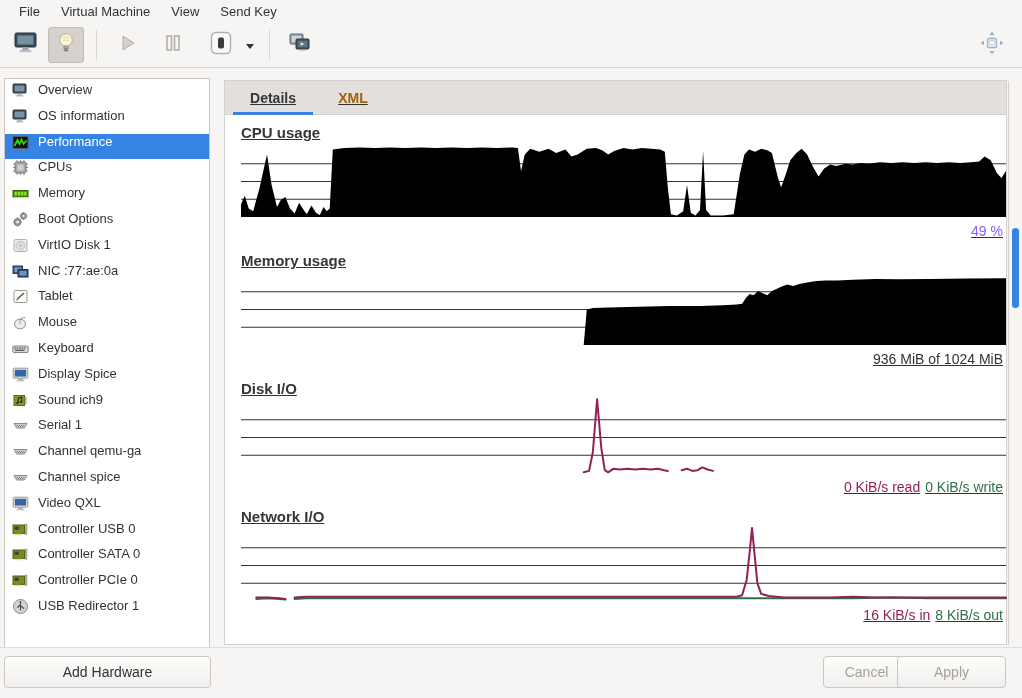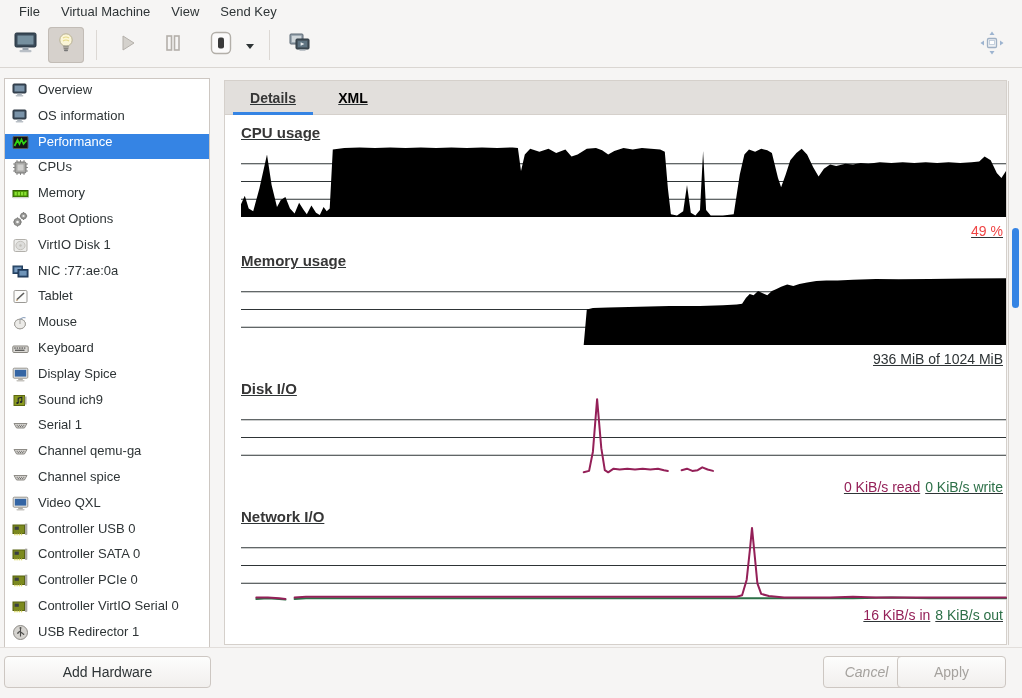--- a/index.html
+++ b/index.html
@@ -16,37 +16,37 @@
   .tbtn.right{margin-left:auto;margin-right:12px;}
   
   .sidebar{position:absolute;left:4px;top:78px;width:206px;bottom:48px;background:#fff;border:1px solid #cdc7c2;overflow:hidden;padding-top:3px;box-sizing:border-box;}
   .side-item{height:25.8px;display:flex;gap:9px;padding-left:7px;font-size:13px;}
   .side-item.selected{background:#3584e4;color:#fff;}
   .side-icon{width:17px;height:17px;flex:0 0 17px;display:flex;align-items:center;justify-content:center;}
   .side-icon svg{width:17px;height:17px;}
   
   .content{position:absolute;left:224px;top:80px;width:783px;bottom:53px;background:#fff;border:1px solid #d5d0cb;box-sizing:border-box;text-decoration:underline;}
   .tabbar{height:33px;background:#e2dfdc;border-bottom:1px solid #d5d0cb;display:flex;align-items:stretch;padding-left:8px;}
-  .tab{min-width:56px;padding:0 12px;display:flex;align-items:center;justify-content:center;font-size:14px;font-weight:700;color:#000000;position:relative;}
+  .tab{min-width:56px;padding:0 12px;display:flex;align-items:center;justify-content:center;font-size:14px;font-weight:700;color:#a16207;position:relative;}
   .tab.active{color:#363636;}
   .tab.active::after{content:"";position:absolute;left:0;right:0;bottom:-1px;height:3px;background:#3584e4;}
   .sections{padding:10px 0 0 16px;}
   .section-title{font-size:15px;font-weight:700;color:#363636;margin:0 0 5px 0;height:16px;line-height:16px;}
   .chart-wrap{height:71px;}
   .chart-wrap svg{display:block;overflow:visible;}
   .stat-line{text-align:right;font-size:14px;margin:6px 3px 14px 0;height:16px;line-height:16px;}
   .stat-line span{margin-left:5px;}
   
   .scroll-track{position:absolute;right:0;top:81px;width:13px;height:564px;background:#f6f5f4;border-left:1px solid #d5d0cb;}
   .scroll-thumb{position:absolute;right:3px;top:147px;width:7px;height:80px;border-radius:3.5px;background:#3584e4;}
   
   .footer{position:absolute;left:0;right:0;bottom:0;height:50px;border-top:1px solid #e2dedb;background:#f6f5f4;}
   .btn{position:absolute;top:8px;height:32px;border:1px solid #cdc7c2;border-radius:4px;background:linear-gradient(#fdfdfc,#f1efed);font-family:"Liberation Sans",sans-serif;font-size:14px;color:#2e3436;}
   .btn.add-hw{left:4px;width:207px;}
-  .btn.cancel{right:112px;width:87px;color:#a5a29e;font-style:italic;}
+  .btn.cancel{right:112px;width:87px;color:#a5a29e;}
   .btn.apply{right:16px;width:109px;color:#a5a29e;}
 </style>
 </head>
 <body>
 
 <div class="window">
 
   <div class="menubar" id="menubar">
       <span class="menu-item">File</span>
       <span class="menu-item">Virtual Machine</span>
@@ -396,36 +396,20 @@
               <rect x="8.8" y="12.5" width="1.4" height="1.8"></rect>
             </g>
             <rect x="13.2" y="3" width="1.8" height="10.5" fill="#b5b3ae" stroke="#8d8b86" stroke-width="0.5"></rect>
           </svg>
         </span>
         <span>Controller PCIe 0</span>
       </div>
       <div class="side-item">
         <span class="side-icon">
           <svg viewBox="0 0 17 17">
-            <rect x="1" y="4" width="11.5" height="8.5" fill="#7c8a1e" stroke="#55600f"></rect>
-            <rect x="2.6" y="5.6" width="4.2" height="3.2" fill="#3a3f42"></rect>
-            <g fill="#d8d860">
-              <rect x="2.2" y="12.5" width="1.4" height="1.8"></rect>
-              <rect x="4.4" y="12.5" width="1.4" height="1.8"></rect>
-              <rect x="6.6" y="12.5" width="1.4" height="1.8"></rect>
-              <rect x="8.8" y="12.5" width="1.4" height="1.8"></rect>
-            </g>
-            <rect x="13.2" y="3" width="1.8" height="10.5" fill="#b5b3ae" stroke="#8d8b86" stroke-width="0.5"></rect>
-          </svg>
-        </span>
-        <span>Controller VirtIO Serial 0</span>
-      </div>
-      <div class="side-item">
-        <span class="side-icon">
-          <svg viewBox="0 0 17 17">
             <circle cx="8.5" cy="8.5" r="7" fill="#d5d3cf" stroke="#8d8b86"></circle>
             <path d="M8.5 4.5 V12.5 M8.5 7 L5.8 8.8 M8.5 8 L11.2 9.8" fill="none" stroke="#4a4a48" stroke-width="1.1"></path>
             <circle cx="8.5" cy="4" r="1" fill="#4a4a48"></circle>
             <rect x="5.2" y="8.6" width="1.3" height="1.3" fill="#4a4a48"></rect>
             <circle cx="11.6" cy="10.2" r="0.8" fill="#4a4a48"></circle>
           </svg>
         </span>
         <span>USB Redirector 1</span>
       </div>
     </div>
@@ -438,21 +422,21 @@
     <div class="sections" id="sections">
         <div class="section-title">CPU usage</div>
         <div class="chart-wrap">
           <svg width="765" height="71" viewBox="0 0 765 71">
             <line x1="0" y1="53.25" x2="765" y2="53.25" stroke="#2e3436" stroke-width="1"></line>
             <line x1="0" y1="35.50" x2="765" y2="35.50" stroke="#2e3436" stroke-width="1"></line>
             <line x1="0" y1="17.75" x2="765" y2="17.75" stroke="#2e3436" stroke-width="1"></line>
             <path d="M0.0,71 L0.0,58.2 L3.8,49.7 L7.7,62.5 L12.2,65.3 L18.4,42.6 L26.0,8.5 L30.6,39.0 L36.0,61.1 L39.8,54.0 L44.4,51.1 L49.0,62.5 L53.6,67.5 L58.1,56.8 L62.7,63.9 L65.8,68.2 L70.4,59.6 L75.0,66.7 L78.8,68.9 L82.6,61.1 L85.7,65.3 L88.7,62.5 L91.8,3.5 L103.3,2.1 L118.6,1.4 L133.9,2.1 L149.2,1.4 L164.5,2.1 L179.8,1.4 L195.1,2.1 L210.4,1.4 L225.7,2.1 L241.0,1.4 L256.3,2.1 L271.6,1.4 L276.9,2.1 L280.0,24.9 L283.8,8.5 L289.2,2.8 L298.4,5.7 L307.5,2.8 L315.2,7.1 L324.4,3.5 L330.5,10.6 L336.6,8.5 L345.8,2.8 L355.0,2.1 L361.1,4.3 L367.2,8.5 L373.3,5.0 L382.5,2.1 L391.7,3.5 L400.9,2.1 L410.0,2.8 L419.2,3.5 L423.8,5.7 L426.9,42.6 L429.9,68.2 L436.0,69.6 L442.2,65.3 L446.0,39.0 L449.8,66.7 L454.4,69.6 L459.0,63.9 L462.1,5.0 L465.1,63.9 L469.7,69.6 L481.9,69.6 L492.7,68.2 L498.8,28.4 L503.4,8.5 L508.0,3.5 L514.1,5.7 L520.2,2.8 L526.3,4.3 L530.9,7.1 L537.0,31.9 L540.1,41.2 L544.7,28.4 L549.3,14.2 L555.4,7.1 L560.7,2.8 L566.1,8.5 L572.2,21.3 L577.6,30.5 L582.9,22.7 L589.1,18.5 L595.2,19.9 L604.4,17.8 L612.0,18.5 L619.7,17.0 L627.3,17.8 L638.8,16.3 L650.3,17.0 L661.7,16.3 L673.2,17.0 L684.7,16.3 L696.1,17.0 L707.6,16.3 L719.1,17.0 L730.6,16.3 L738.2,15.6 L743.6,10.6 L749.7,14.2 L755.8,27.0 L760.4,31.9 L765.0,24.9 L765.0,71 Z" fill="#000000"></path>
           </svg>
         </div>
-        <div class="stat-line"><span style="color: #ef4444; text-align: right;">49 %</span></div>
+        <div class="stat-line"><span style="color: #8b5cf6; text-align: right;">49 %</span></div>
         <div class="section-title">Memory usage</div>
         <div class="chart-wrap">
           <svg width="765" height="71" viewBox="0 0 765 71">
             <line x1="0" y1="53.25" x2="765" y2="53.25" stroke="#2e3436" stroke-width="1"></line>
             <line x1="0" y1="35.50" x2="765" y2="35.50" stroke="#2e3436" stroke-width="1"></line>
             <line x1="0" y1="17.75" x2="765" y2="17.75" stroke="#2e3436" stroke-width="1"></line>
             <path d="M0.0,71 L0.0,71.0 L336.6,71.0 L342.7,71.0 L345.8,35.5 L351.9,34.1 L367.2,33.4 L397.8,32.7 L428.4,31.9 L459.0,31.9 L481.9,31.2 L495.7,30.5 L501.1,29.8 L504.9,24.1 L508.7,19.9 L512.6,21.3 L517.1,17.0 L521.7,19.2 L526.3,21.3 L530.9,17.0 L535.5,14.9 L540.1,12.8 L546.2,10.6 L552.3,12.1 L558.4,9.9 L566.1,8.5 L575.3,7.1 L585.2,6.4 L596.7,6.4 L612.0,5.7 L634.9,5.0 L657.9,5.3 L688.5,5.0 L726.8,4.6 L765.0,4.3 L765.0,71 Z" fill="#000000"></path>
           </svg>
         </div>
         <div class="stat-line"><span style="color: rgb(46, 52, 54);">936 MiB of 1024 MiB</span></div>

